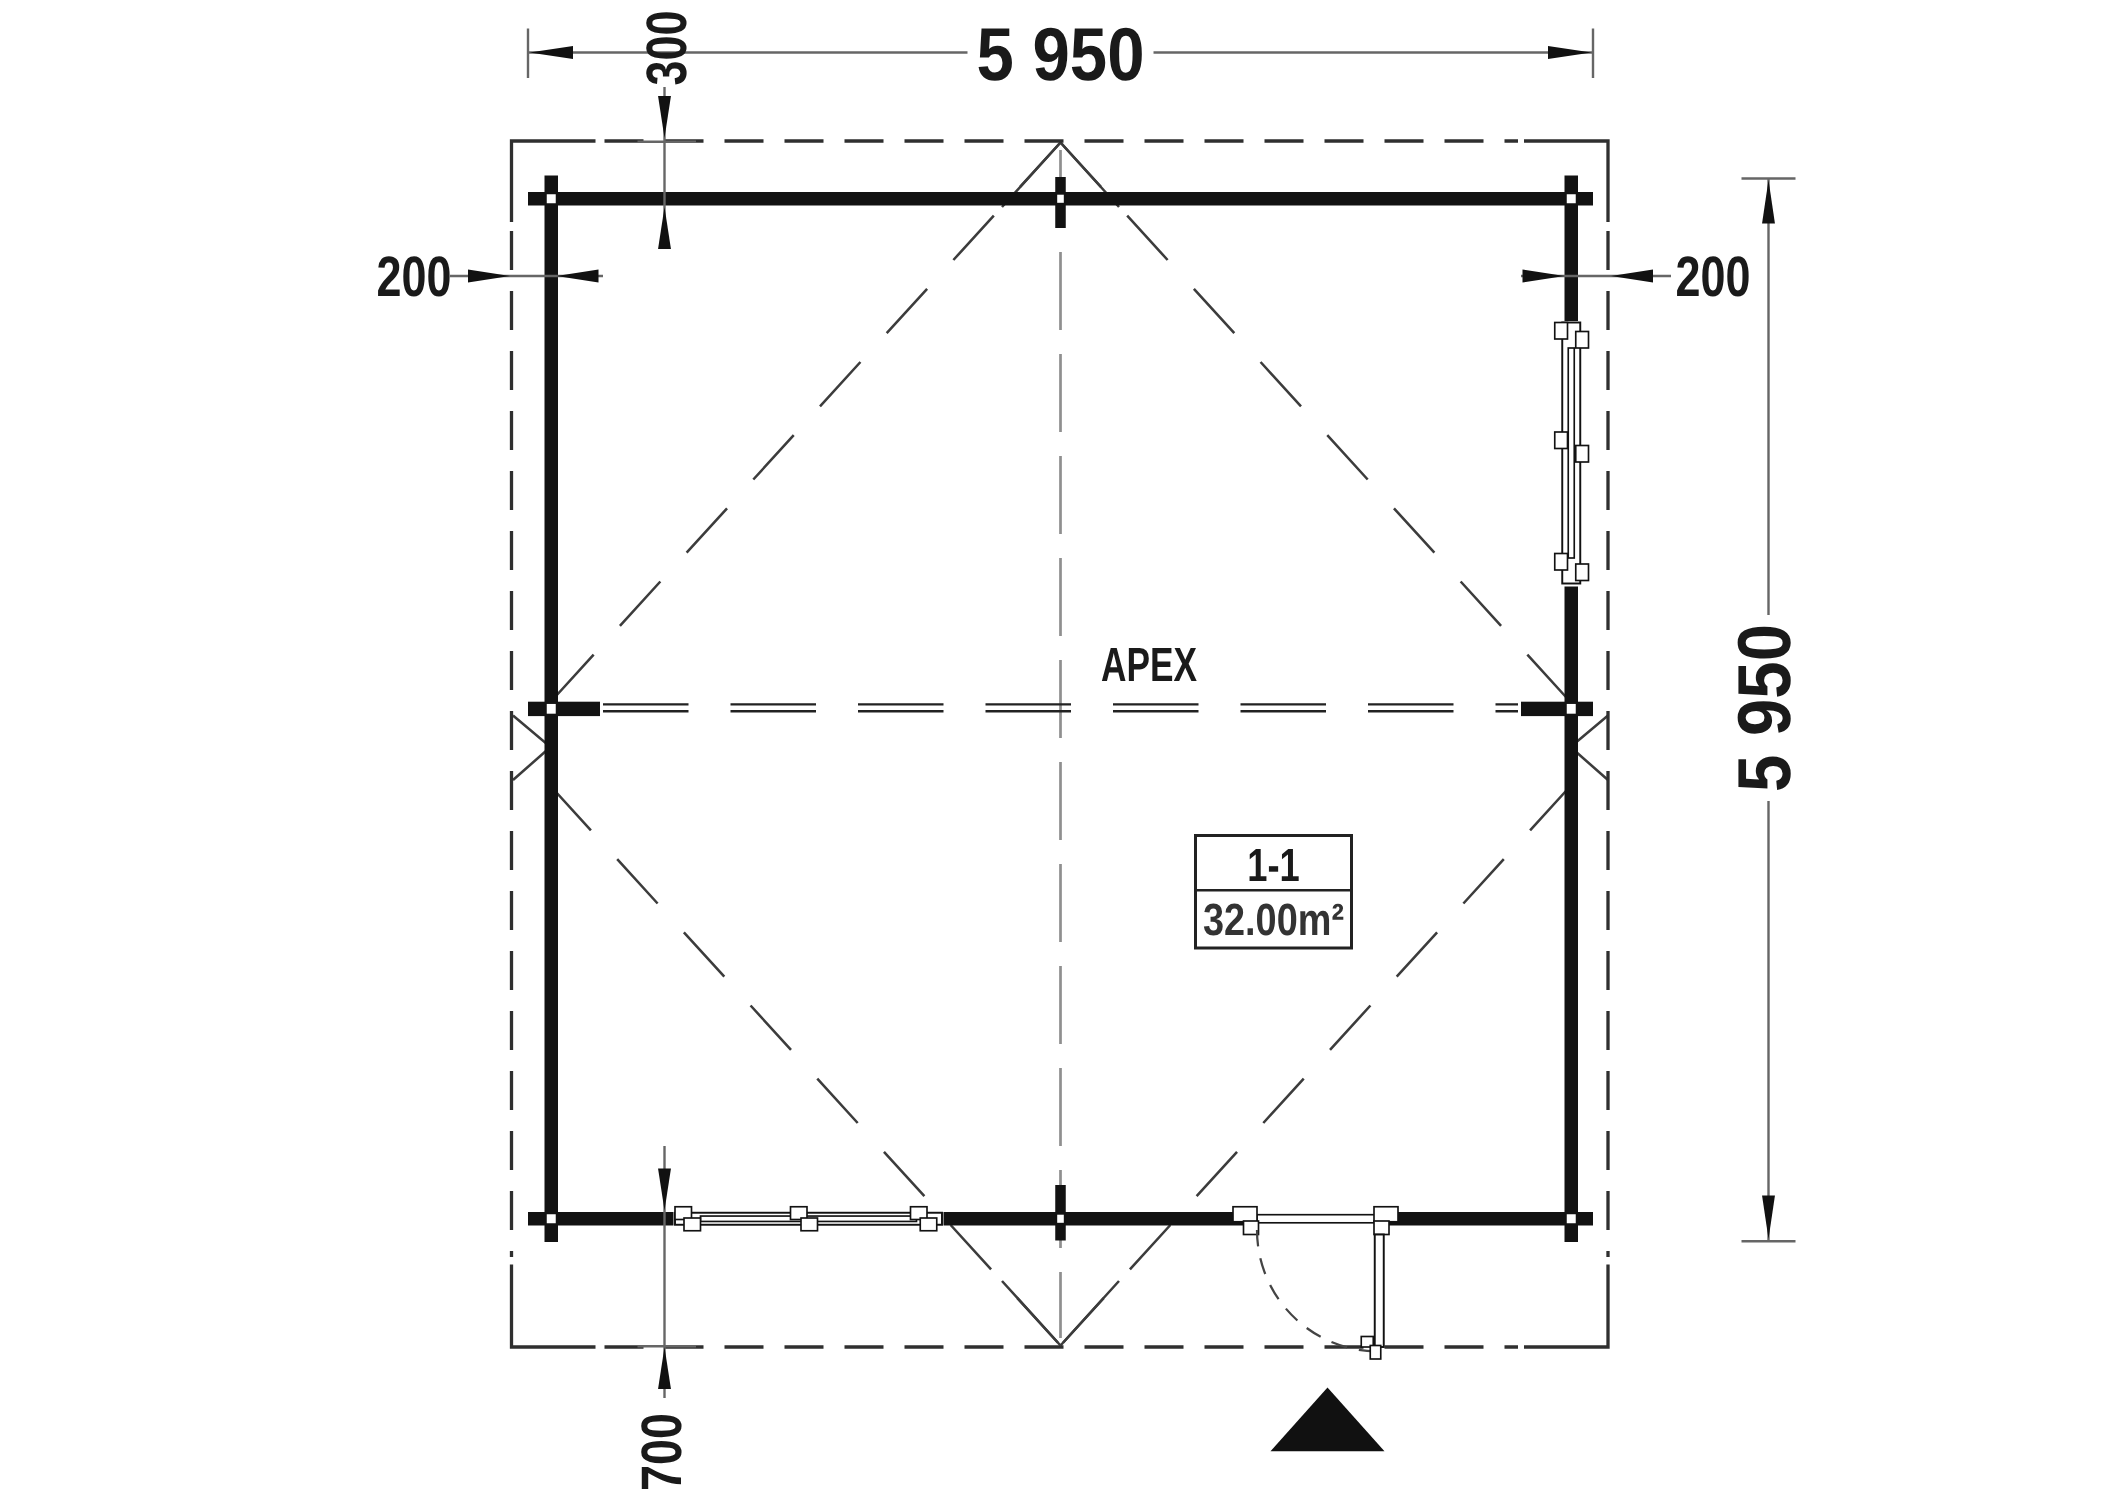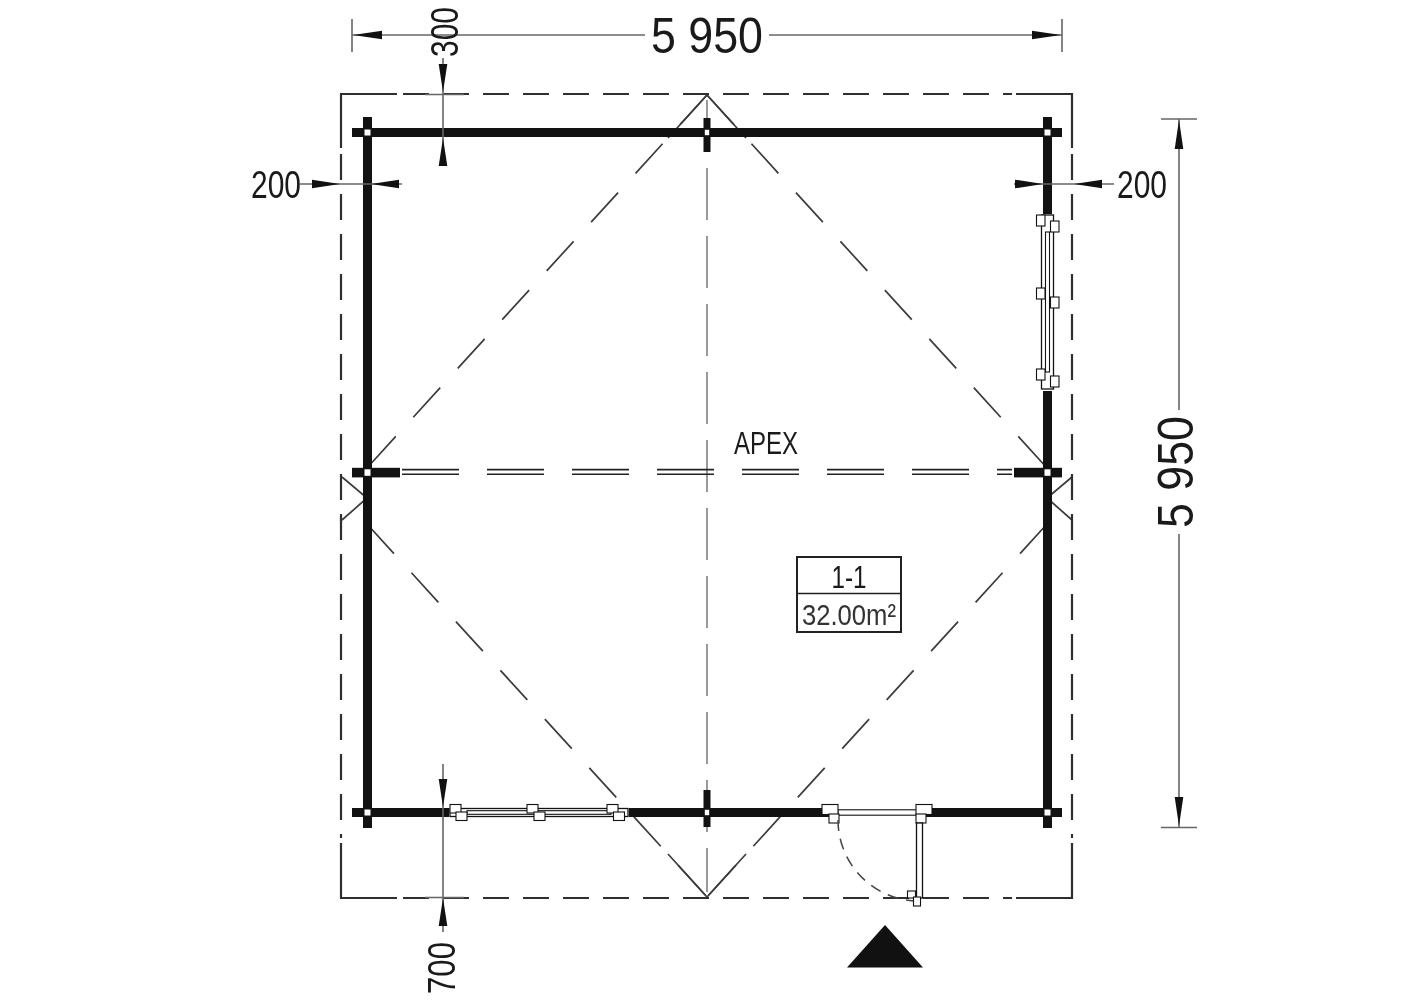--- a/index.html
+++ b/index.html
@@ -1,21 +1,21 @@
 <!DOCTYPE html>
 <html style="--c-background: #ffffff; --c-wall: #121212; --c-roof_outline: #2f2f2f; --c-roof_diagonal: #3c3c3c; --c-centerline: #8f8f8f; --c-dimension_line: #666666; --c-arrow: #111111; --c-text: #1a1a1a; --c-secondary_text: #333333;"><head>
 <meta charset="utf-8">
 <style>
   :root{
     --c-background:#ffffff; --c-wall:#121212; --c-roof_outline:#2f2f2f;
     --c-roof_diagonal:#3c3c3c; --c-centerline:#8f8f8f; --c-dimension_line:#666666;
     --c-arrow:#111111; --c-text:#1a1a1a; --c-secondary_text:#333333;
   }
   html,body{margin:0;padding:0;background:var(--c-background);}
-  .stage{position:relative;width:1415px;height:1000px;background:var(--c-background);overflow:hidden;}
+  .stage{position:relative;width:1415px;height:1000px;background:var(--c-background);overflow:hidden;font-weight:bold;}
   svg{position:absolute;left:0;top:0;}
   .dimline{stroke:var(--c-dimension_line);stroke-width:1.6;fill:none;}
   .tick{stroke:var(--c-dimension_line);stroke-width:1.6;}
   .arrowhead{fill:var(--c-arrow);stroke:none;}
   .wall{fill:var(--c-wall);stroke:none;}
   .whitefill{fill:#ffffff;stroke:none;}
   .dashcorner{stroke:var(--c-roof_outline);stroke-width:2.2;fill:none;}
   .dashside{stroke:var(--c-roof_outline);stroke-width:2.2;fill:none;stroke-dasharray:26 14;}
   .diag{stroke:var(--c-roof_diagonal);stroke-width:1.7;fill:none;stroke-dasharray:40 26;}
   .diagsolid{stroke:var(--c-roof_diagonal);stroke-width:1.7;fill:none;}

